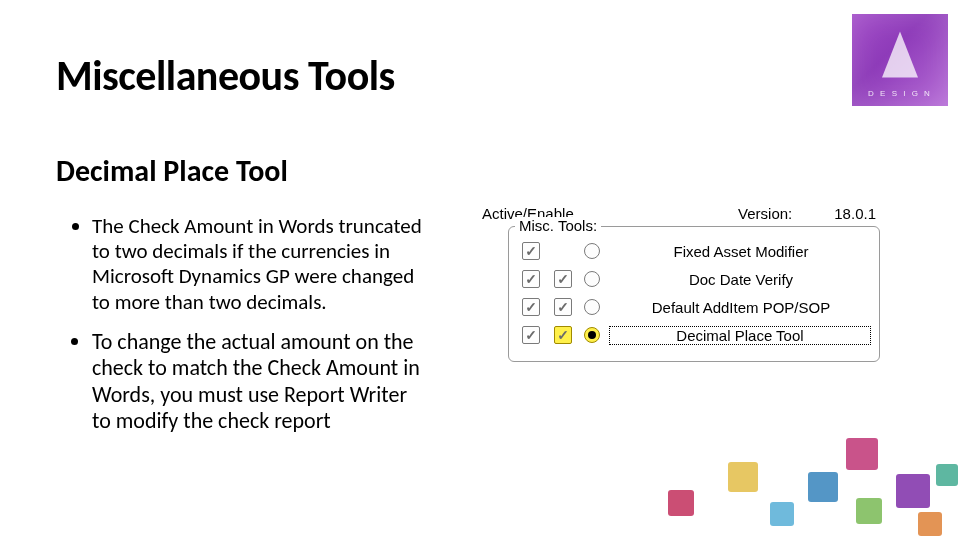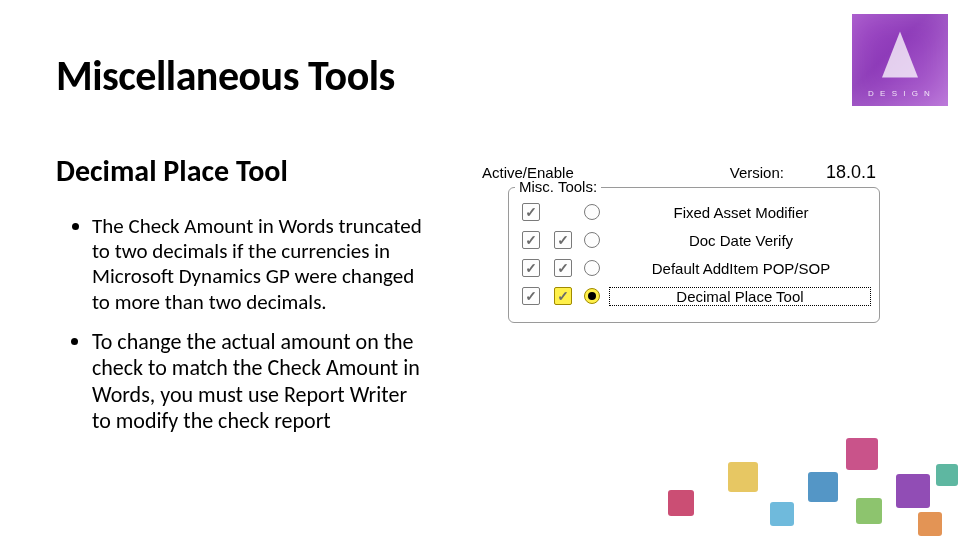--- a/index.html
+++ b/index.html
@@ -97,24 +97,25 @@
     width: 400px;
     font-family: "Segoe UI", Arial, sans-serif;
     font-size: 15px;
     color: #000;
   }
   .panel-top {
     display: flex;
     align-items: center;
     justify-content: space-between;
     padding: 0 4px 4px 2px;
+    margin-top: 43px;
   }
   .panel-top .lbl { font-size: 15px; }
   .panel-top .ver-lbl { font-size: 15px; }
-  .panel-top .ver-val { font-size: 18px; margin-left: 6px; text-align: right; }
+  .panel-top .ver-val { font-size: 15px; margin-left: 6px; text-align: right; }
   .panel-top .ver-wrap { display:flex; align-items:center;gap:36px; }
 
   .group {
     position: relative;
     border: 1px solid #9a9a9a;
     border-radius: 6px;
     padding: 10px 8px 12px 8px;
     margin-left: 28px;
   }
   .group-title {

